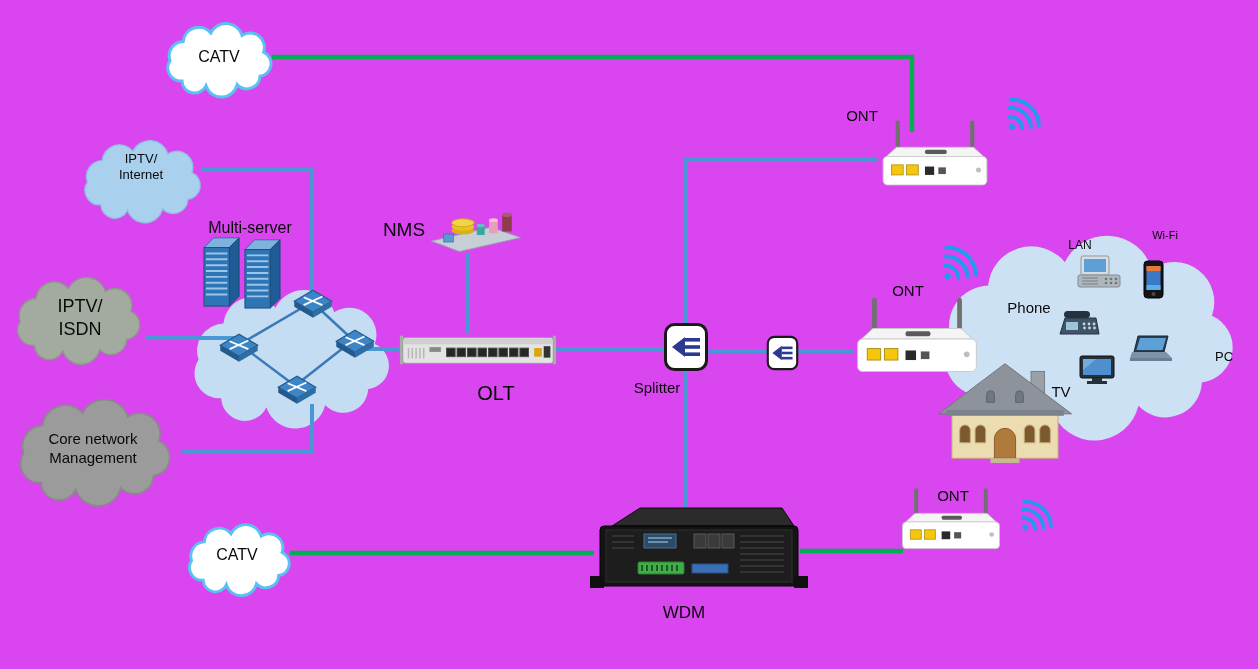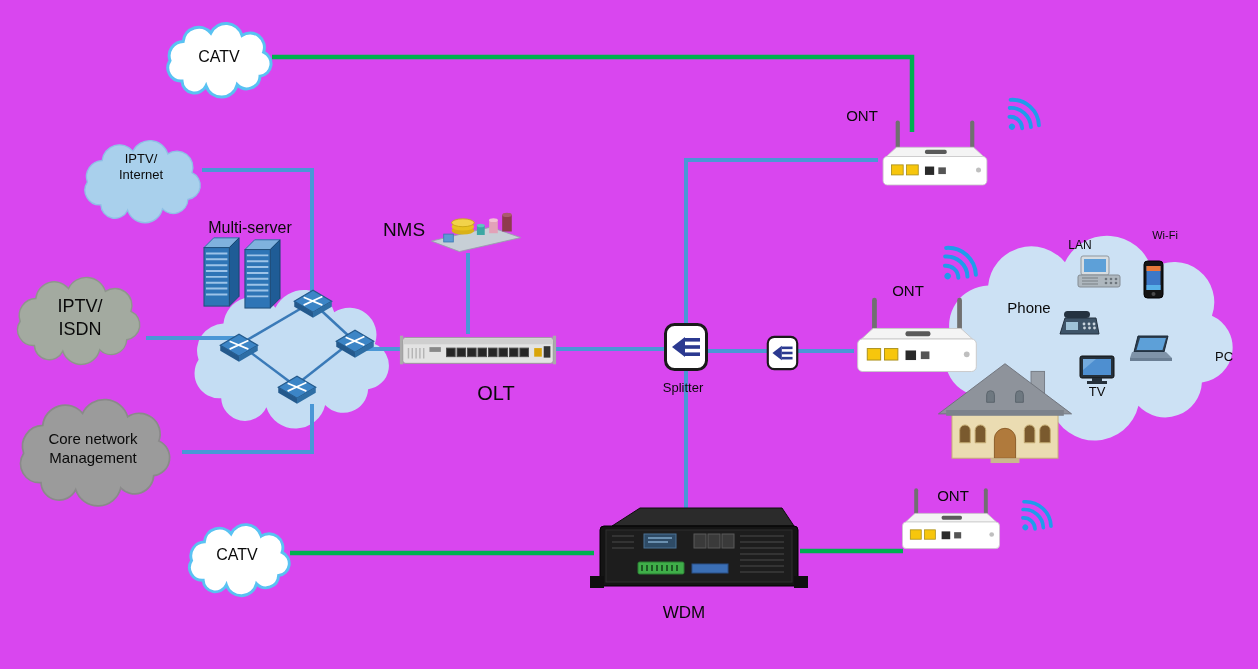--- a/index.html
+++ b/index.html
@@ -319,28 +319,28 @@
     <div>ISDN</div>
   </div>
 
   <div class="lbl" style="left:93px;top:449px;font-size:15px">
     <div>Core network</div>
     <div>Management</div>
   </div>
 
   <div class="lbl" style="left:404px;top:230px;font-size:19px">NMS</div>
   <div class="lbl" style="left:496px;top:393px;font-size:20px">OLT</div>
-  <div class="lbl" style="left:683px;top:388px;font-size:13px">Splitter</div>
+  <div class="lbl" style="left:657px;top:388px;font-size:15px">Splitter</div>
   <div class="lbl" style="left:684px;top:613px;font-size:17px">WDM</div>
 
   <div class="lbl" style="left:862px;top:116px;font-size:15px">ONT</div>
   <div class="lbl" style="left:908px;top:291px;font-size:15px">ONT</div>
   <div class="lbl" style="left:953px;top:496px;font-size:15px">ONT</div>
 
   <div class="lbl" style="left:237px;top:555px;font-size:16px">CATV</div>
 
   <div class="lbl" style="left:1080px;top:245px;font-size:12px">LAN</div>
   <div class="lbl" style="left:1165px;top:236px;font-size:11px">Wi-Fi</div>
   <div class="lbl" style="left:1029px;top:308px;font-size:15px">Phone</div>
   <div class="lbl" style="left:1224px;top:357px;font-size:13px">PC</div>
-  <div class="lbl" style="left:1097px;top:392px;font-size:13px">TV</div>
+  <div class="lbl" style="left:1061px;top:392px;font-size:15px">TV</div>
 
 </div>
 
 </body></html>

